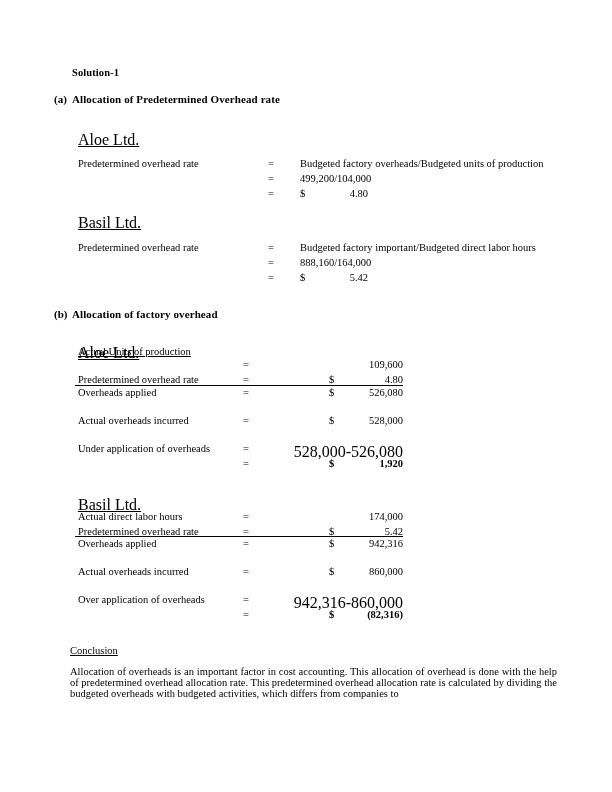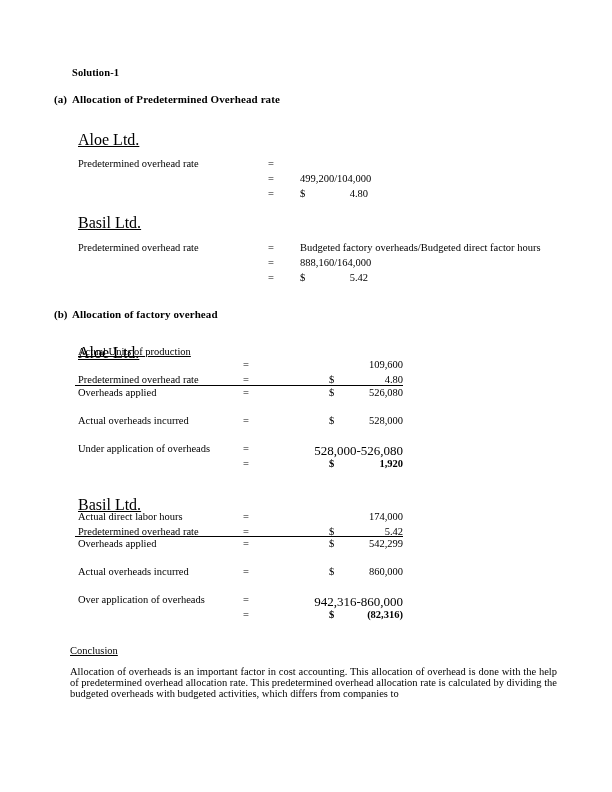--- a/index.html
+++ b/index.html
@@ -67,21 +67,21 @@
   .valB {
     left: 300px;
     width: 103px;
     text-align: right;
     font-size: 10.5px;
   }
   .exprB {
     left: 280px;
     width: 123px;
     text-align: right;
-    font-size: 13px;
+    font-size: 16px;
   }
 
   
   .rule {
     position: absolute;
     left: 75px;
     width: 328px;
     height: 1px;
     background: #000000;
   }
@@ -110,33 +110,34 @@
 
   <div class="abs solution-title bu">Solution-1</div>
 
   <div class="abs part-marker b" style="top:93px;">(a)</div>
   <div class="abs part-heading bu" style="top:93px;">Allocation of Predetermined Overhead rate</div>
 
   <div class="abs sub-company u" style="top:131px;">Aloe Ltd.</div>
 
   <div class="abs rowA" style="top:158px;">Predetermined overhead rate</div>
   <div class="abs eqA" style="top:158px;">=</div>
+  <div class="abs textA" style="top:158px;">Budgeted factory overheads/Budgeted units of production</div>
 
   <div class="abs eqA" style="top:173px;">=</div>
   <div class="abs textA" style="top:173px;">499,200/104,000</div>
 
   <div class="abs eqA" style="top:188px;">=</div>
   <div class="abs dolA" style="top:188px;">$</div>
   <div class="abs valA" style="top:188px;">4.80</div>
 
   <div class="abs sub-company u" style="top:214px;">Basil Ltd.</div>
 
   <div class="abs rowA" style="top:242px;">Predetermined overhead rate</div>
   <div class="abs eqA" style="top:242px;">=</div>
-  <div class="abs textA" style="top:242px;">Budgeted factory overheads/Budgeted direct factor hours</div>
+  <div class="abs textA" style="top:242px;">Budgeted factory important/Budgeted direct labor hours</div>
 
   <div class="abs eqA" style="top:257px;">=</div>
   <div class="abs textA" style="top:257px;">888,160/164,000</div>
 
   <div class="abs eqA" style="top:272px;">=</div>
   <div class="abs dolA" style="top:272px;">$</div>
   <div class="abs valA" style="top:272px;">5.42</div>
 
   <div class="abs part-marker b" style="top:308px;">(b)</div>
   <div class="abs part-heading bu" style="top:308px;">Allocation of factory overhead</div>
@@ -181,21 +182,21 @@
   <div class="abs rowB" style="top:526px;">Predetermined overhead rate</div>
   <div class="abs eqB" style="top:526px;">=</div>
   <div class="abs dolB" style="top:526px;">$</div>
   <div class="abs valB" style="top:526px;">5.42</div>
 
   <div class="rule" style="top:536px;"></div>
 
   <div class="abs rowB" style="top:538px;">Overheads applied</div>
   <div class="abs eqB" style="top:538px;">=</div>
   <div class="abs dolB" style="top:538px;">$</div>
-  <div class="abs valB" style="top:538px;">542,299</div>
+  <div class="abs valB" style="top:538px;">942,316</div>
 
   <div class="abs rowB" style="top:566px;">Actual overheads incurred</div>
   <div class="abs eqB" style="top:566px;">=</div>
   <div class="abs dolB" style="top:566px;">$</div>
   <div class="abs valB" style="top:566px;">860,000</div>
 
   <div class="abs rowB" style="top:594px;">Over application of overheads</div>
   <div class="abs eqB" style="top:594px;">=</div>
   <div class="abs exprB" style="top:594px;">942,316-860,000</div>
 

